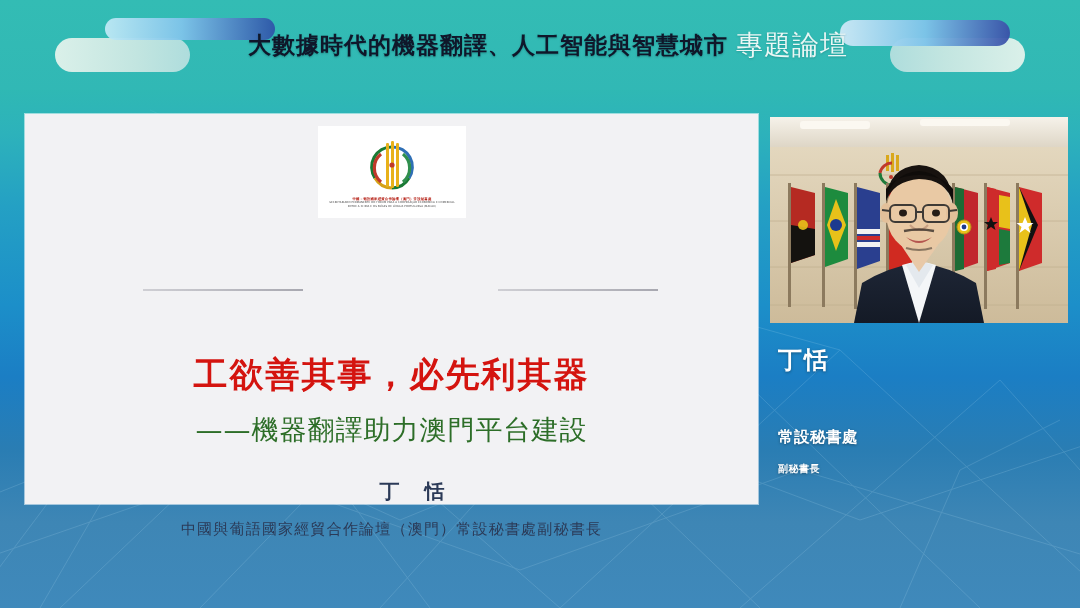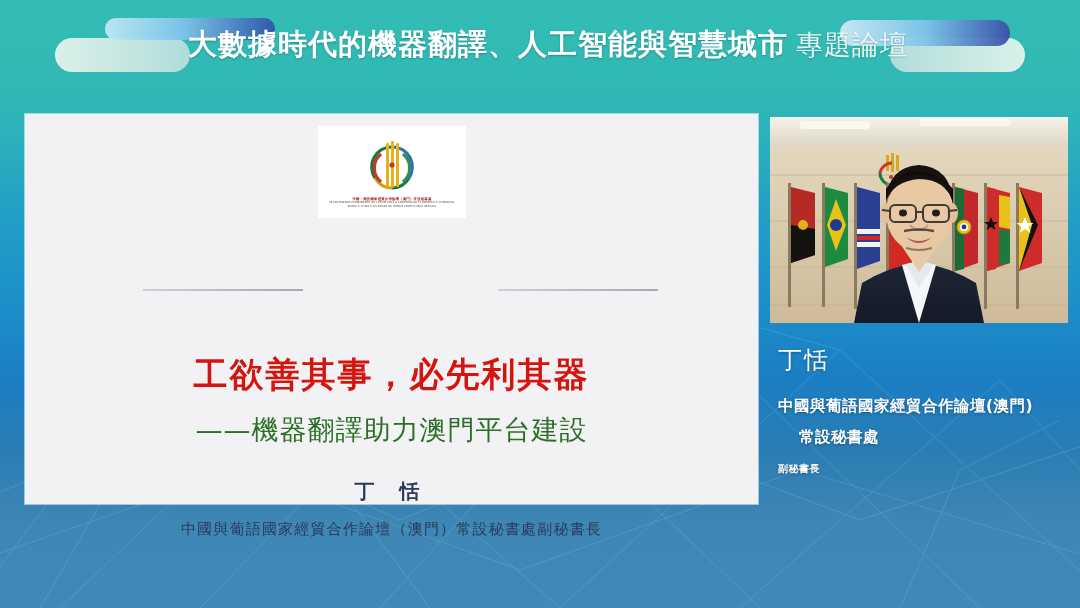--- a/index.html
+++ b/index.html
@@ -39,21 +39,21 @@
     opacity:.95;}
   .pill-c{right:55px;top:38px;width:135px;height:34px;
     background:linear-gradient(270deg,#e9f5ee 0%,#cfe9e4 60%,#b9e0e0 100%);
     opacity:.92;}
   .pill-d{right:70px;top:20px;width:170px;height:26px;
     background:linear-gradient(270deg,#3a50a8 0%,#7fc4ea 50%,#cfe9f7 100%);
     opacity:.95;}
   .header-title{position:absolute;left:0;top:0;width:1080px;height:90px;
     display:flex;align-items:center;justify-content:center;gap:0;
     z-index:4;}
-  .ht-bold{font-size:29px;font-weight:bold;color:#ffffff;letter-spacing:1px;
+  .ht-bold{font-size:23px;font-weight:bold;color:#0f172a;letter-spacing:1px;
     text-shadow:0 1px 2px rgba(0,60,60,.35);margin-left:16px;}
   .ht-light{font-size:27px;font-weight:normal;color:#eaf7f5;letter-spacing:1px;
     margin-left:8px;text-shadow:0 1px 2px rgba(0,60,60,.25);}
 
   
   .slide{position:absolute;left:25px;top:114px;width:733px;height:390px;
     background:#f2f2f4;box-shadow:0 0 0 1px rgba(255,255,255,.55);}
   .slide-logo{position:absolute;left:293px;top:12px;width:148px;height:92px;
     background:#ffffff;display:flex;flex-direction:column;align-items:center;
     justify-content:center;}
@@ -67,38 +67,38 @@
   .rule-l{left:118px;width:160px;}
   .rule-r{left:473px;width:160px;}
 
   .title-main{position:absolute;left:0;top:238px;width:733px;text-align:center;
     font-size:34px;font-weight:bold;color:#d4140f;letter-spacing:2px;
     font-family:"DejaVu Sans","Liberation Sans",sans-serif;}
   .title-sub{position:absolute;left:0;top:298px;width:733px;text-align:center;
     font-size:27px;font-weight:normal;color:#2d6e28;letter-spacing:1px;}
   .speaker-name{position:absolute;left:0;top:364px;width:733px;text-align:center;
     font-size:20px;font-weight:bold;color:#2b3a57;letter-spacing:9px;
-    font-family:"DejaVu Serif","Liberation Serif",serif;}
+    font-family:"DejaVu Serif","Liberation Serif",serif;padding-left:25px;}
   .speaker-role{position:absolute;left:0;top:406px;width:733px;text-align:center;
     font-size:15px;color:#2b3a57;letter-spacing:1.2px;
     font-family:"DejaVu Serif","Liberation Serif",serif;}
   .speaker-date{position:absolute;left:0;top:444px;width:733px;text-align:center;
     font-size:14px;font-weight:bold;color:#2b3a57;letter-spacing:.5px;
     font-family:"DejaVu Serif","Liberation Serif",serif;}
 
   
   .video{position:absolute;left:770px;top:117px;width:298px;height:206px;
     background:#0b1a2a;overflow:hidden;}
   .video svg{display:block;}
 
   
   .cap{position:absolute;left:778px;color:#ffffff;text-shadow:0 1px 3px rgba(0,0,0,.35);}
-  .cap-name{top:344px;font-size:24px;font-weight:normal;letter-spacing:2px;}
+  .cap-name{top:344px;font-size:24px;font-weight:bold;letter-spacing:2px;}
   .cap-l1{top:396px;font-size:15.5px;font-weight:bold;letter-spacing:.5px;}
-  .cap-l2{top:427px;font-size:15.5px;font-weight:bold;letter-spacing:.5px;margin-left:21px;}
+  .cap-l2{top:427px;font-size:15.5px;font-weight:bold;letter-spacing:.5px;}
   .cap-l3{top:462px;font-size:10px;font-weight:bold;letter-spacing:.5px;}
 
   
   .footer{position:absolute;left:0;top:518px;width:1080px;height:90px;}
 </style>
 </head>
 <body>
 
 <div id="stage">
 
@@ -278,21 +278,20 @@
         <ellipse cx="166" cy="96" rx="4" ry="3.4" fill="#241c16"></ellipse>
         <path d="M140 108 Q149 118 158 108" fill="none" stroke="#c9a183" stroke-width="2"></path>
         <path d="M136 120 Q149 128 162 120 Q149 132 136 120 Z" fill="#b5564f"></path>
         <path d="M134 114 Q149 111 164 114" fill="none" stroke="#2a2320" stroke-width="2.4" opacity="0.75"></path>
         <path d="M136 131 Q149 135 162 131" fill="none" stroke="#2a2320" stroke-width="2" opacity="0.5"></path>
       </g>
     </svg>
   </div>
 
   <div class="cap cap-name">丁恬</div>
-  <div class="cap cap-l1">中國與葡語國家經貿合作論壇(澳門)</div>
   <div class="cap cap-l2">常設秘書處</div>
   <div class="cap cap-l3">副秘書長</div>
 
   <div class="footer">
     
     
 
     
     
 

